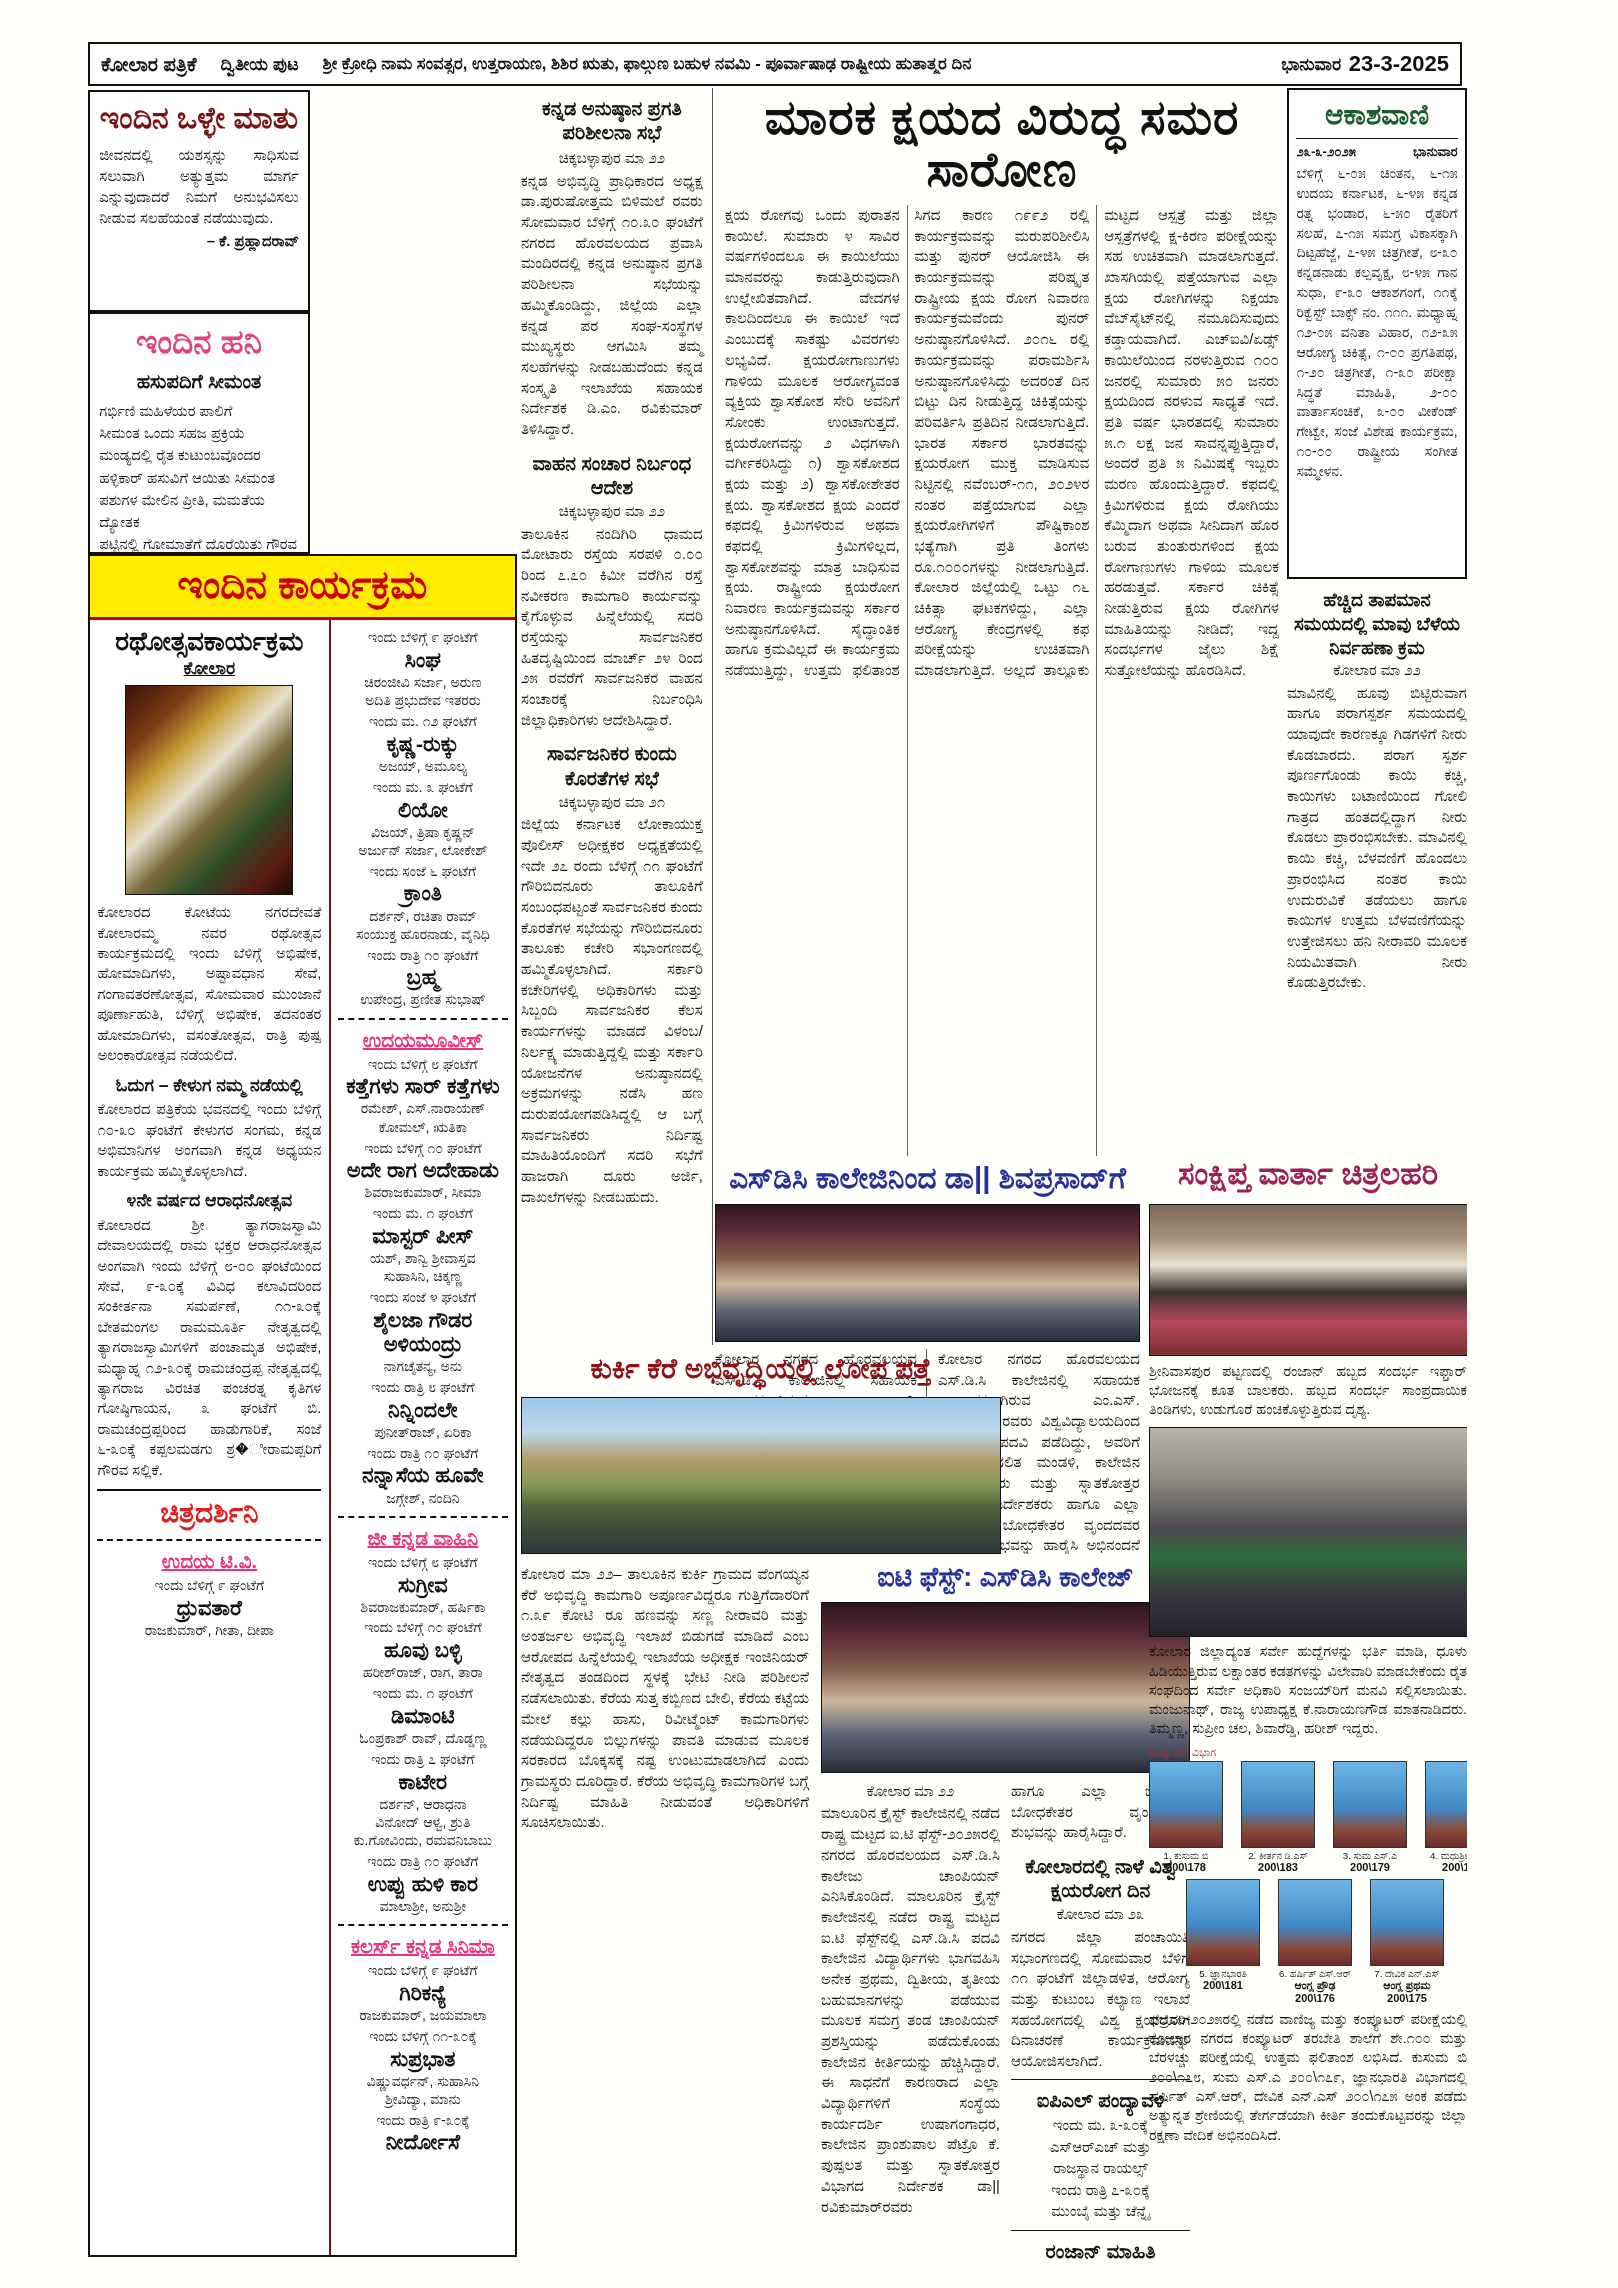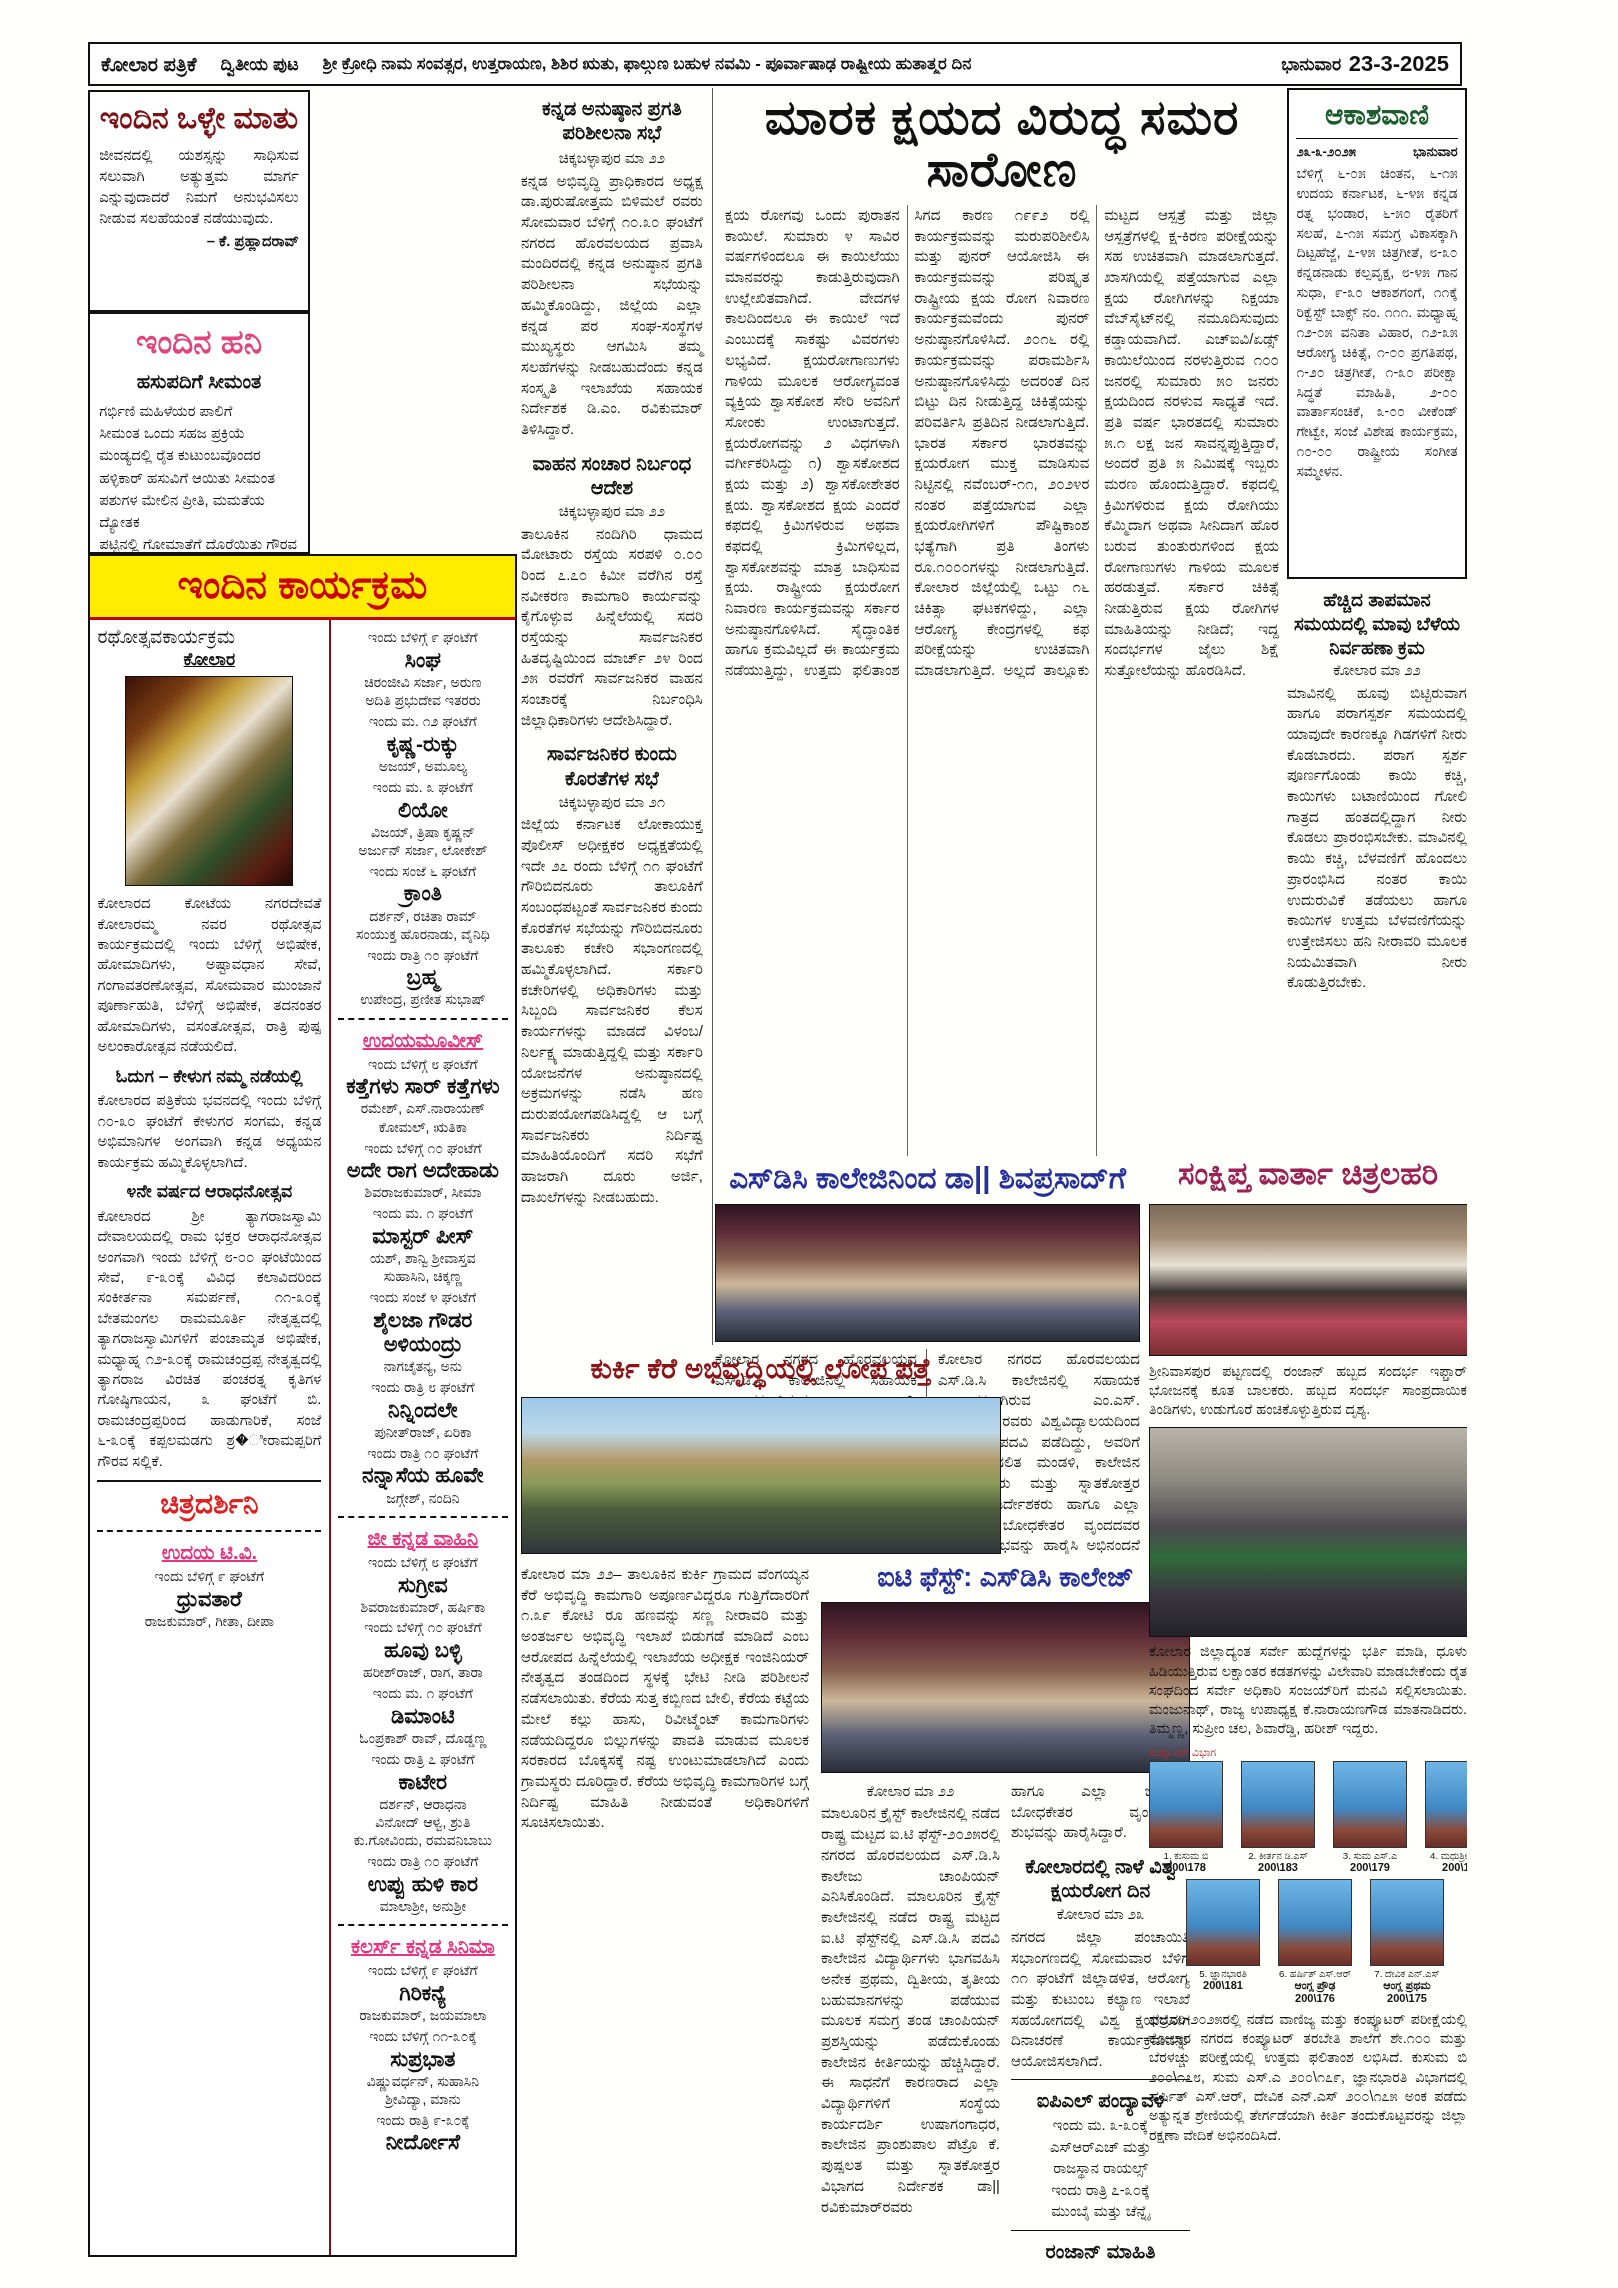--- a/index.html
+++ b/index.html
@@ -22,21 +22,21 @@
   .hani-title{color:#e0457b;font-size:33px;font-weight:bold;text-align:center;margin:1.8px 0 7.4px;}
   .hani-sub{font-size:19.4px;font-weight:bold;text-align:center;margin-bottom:7.4px;}
   .hani-line{font-size:14.8px;line-height:1.5;}
   
   .listings-wrap{border:2.8px solid #111;background:#fff;display:flex;flex-direction:column;}
   .banner{background:#ffec00;border-bottom:3.7px solid #c00000;text-align:center;
           color:#cc0000;font-weight:bold;font-size:39px;line-height:57px;height:61px;flex:0 0 auto;}
   .listings-cols{display:flex;flex:1;min-height:0;}
   .colA{width:224px;border-right:2.8px solid #7b1113;padding:5.5px 7.4px;overflow:hidden;}
   .colB{flex:1;padding:5.5px 7.4px;overflow:hidden;}
-  .rath-head{font-size:19px;font-weight:normal;}
+  .rath-head{font-size:26px;font-weight:bold;text-align:center;}
   .rath-place{font-size:17.5px;font-weight:bold;text-decoration:underline;text-align:center;margin:1.8px 0 5.5px;}
   .photo{border:1.8px solid #111;}
   .deity-photo{width:166px;height:208px;margin:0 auto 7.4px;
      background:linear-gradient(135deg,#3a1208 0%,#7a3c12 18%,#c8a23c 32%,#e8e0d0 45%,#7d6a3a 58%,#2e4d28 72%,#5a1a10 88%,#200a06 100%);}
   .small-body{font-size:14.8px;line-height:1.38;}
   .colA-sub{font-size:17.5px;font-weight:bold;text-align:center;margin:9.2px 0 3.7px;}
   .dbl-rule{border-top:2.8px double #111;margin:9.2px 0 5.5px;}
   .chitradarshini{color:#e01f1f;font-weight:bold;font-size:28px;text-align:center;margin:5.5px 0 1.8px;}
   .tvl-time{font-size:14px;text-align:center;margin:3.7px 0 1.8px;}
   .tvl-title{font-size:21px;font-weight:bold;text-align:center;margin:0.9px 0;line-height:1.15;}

